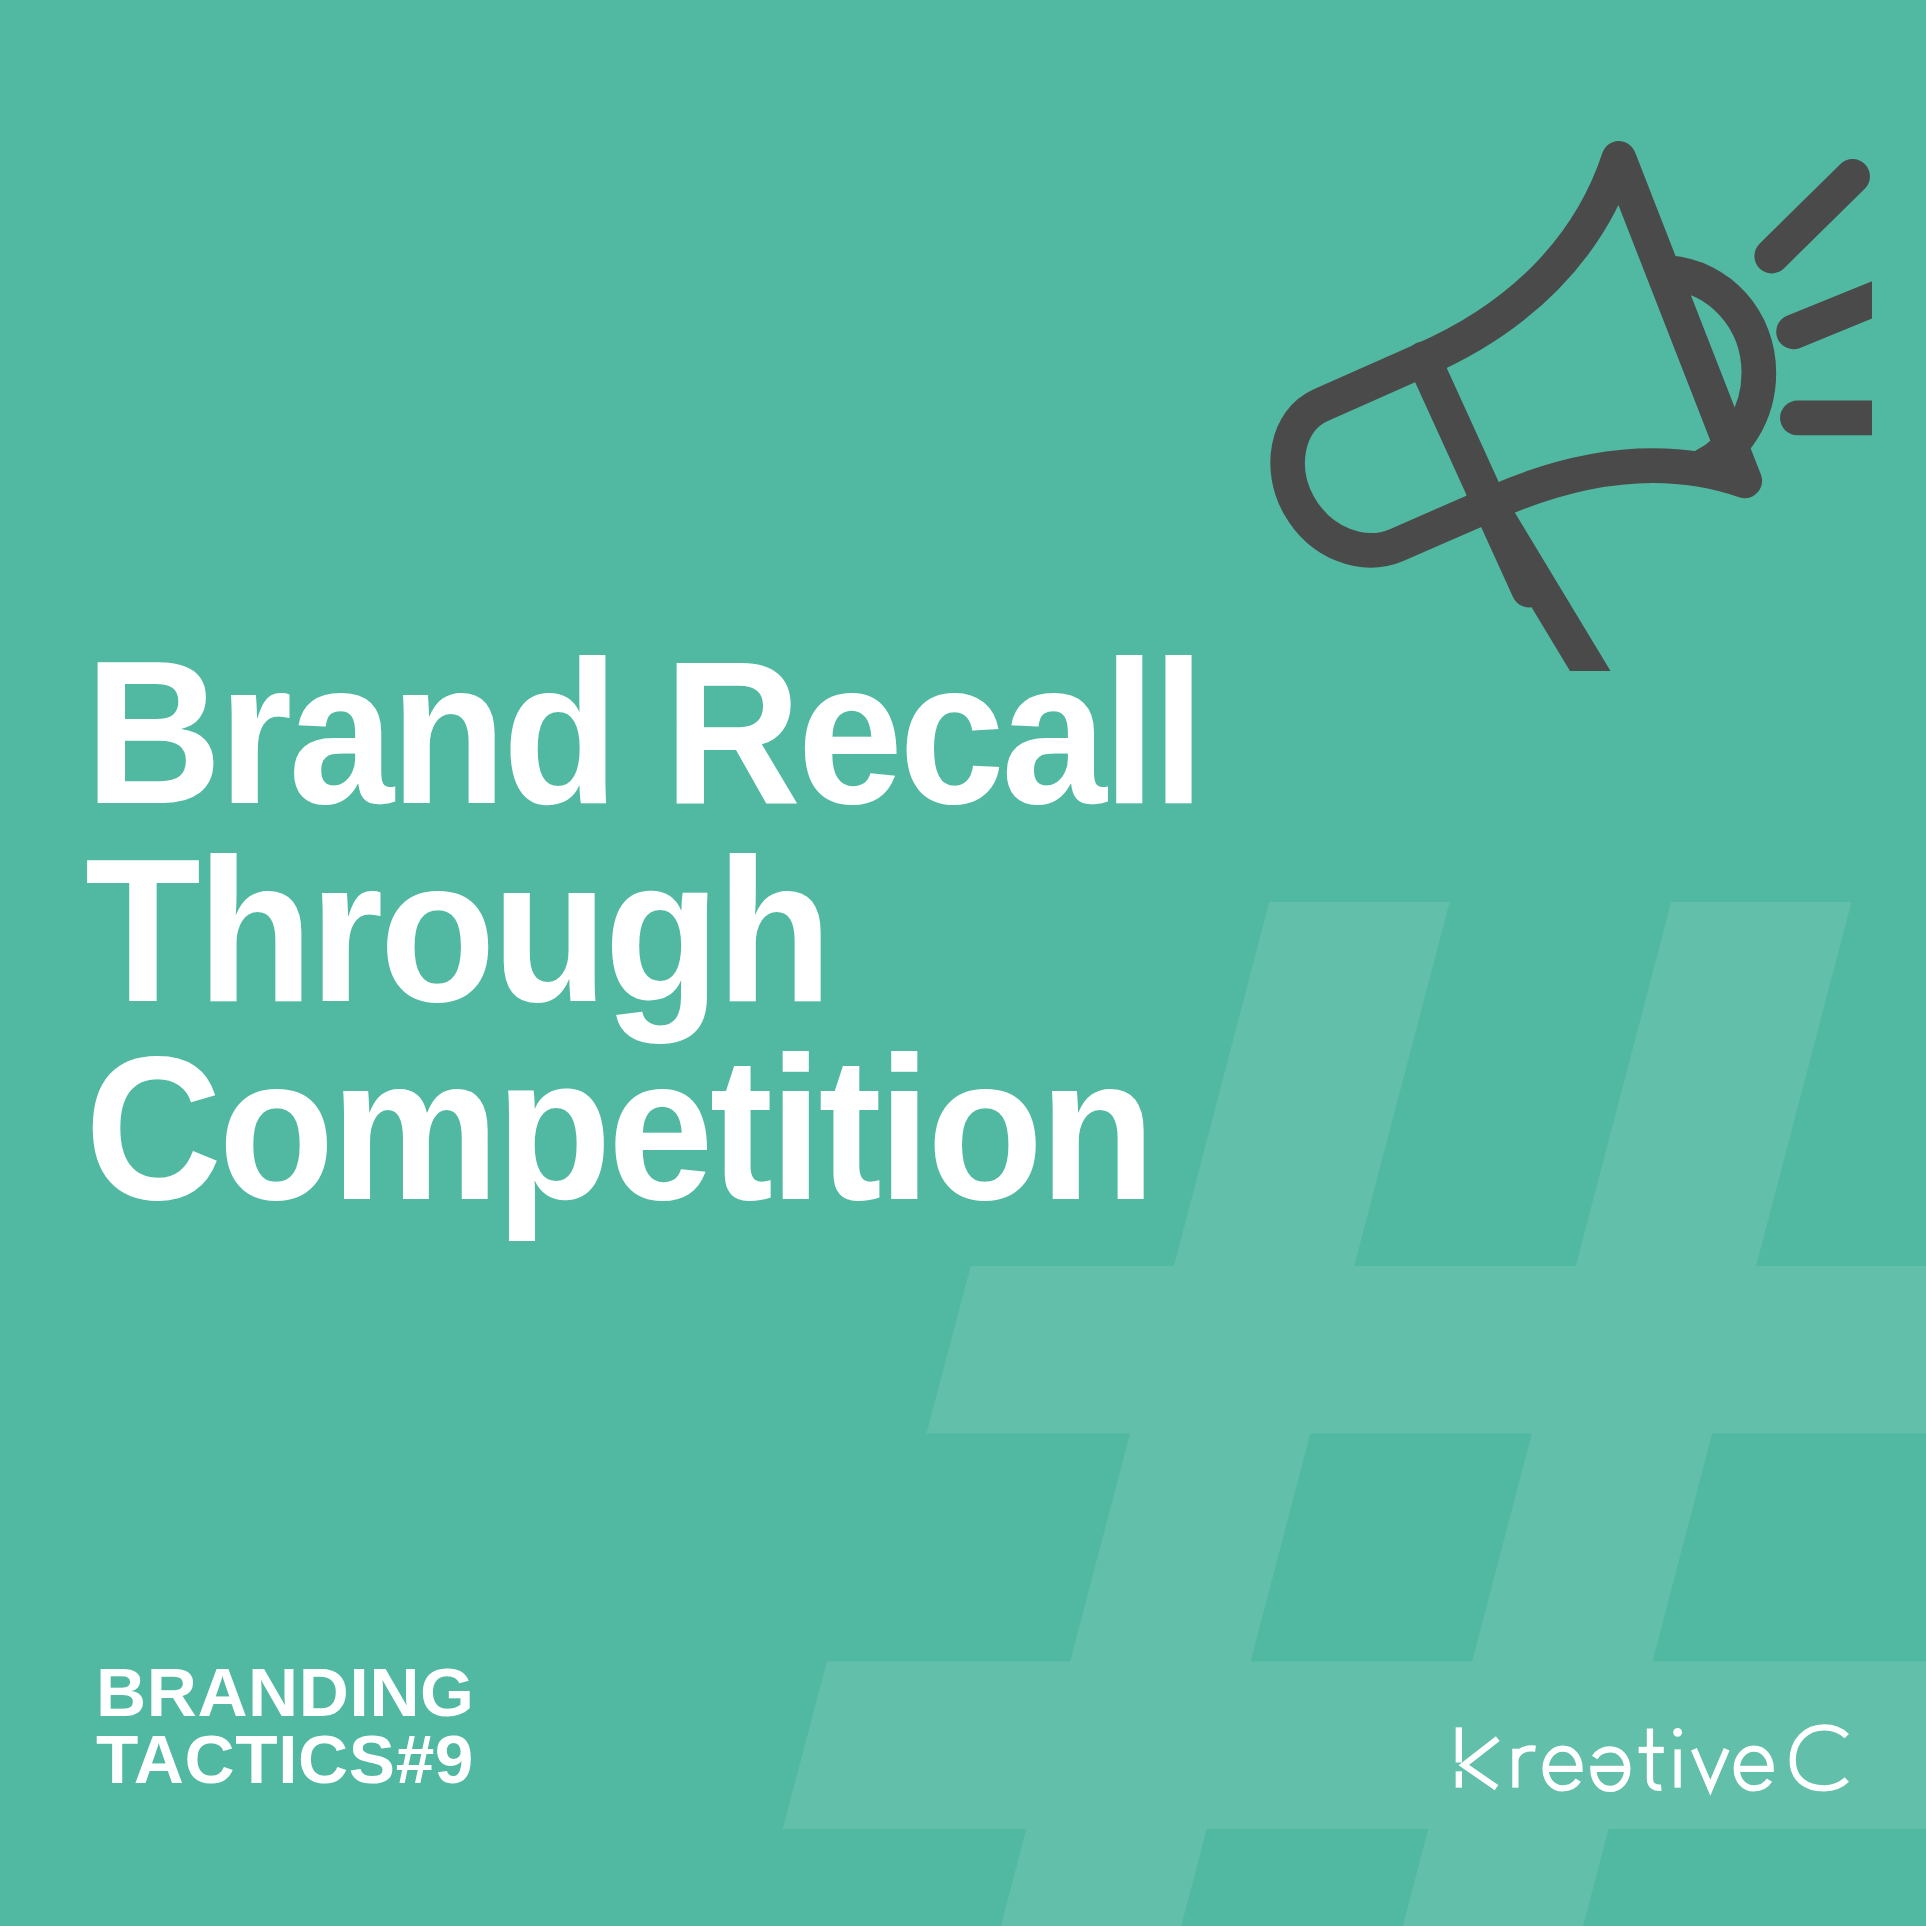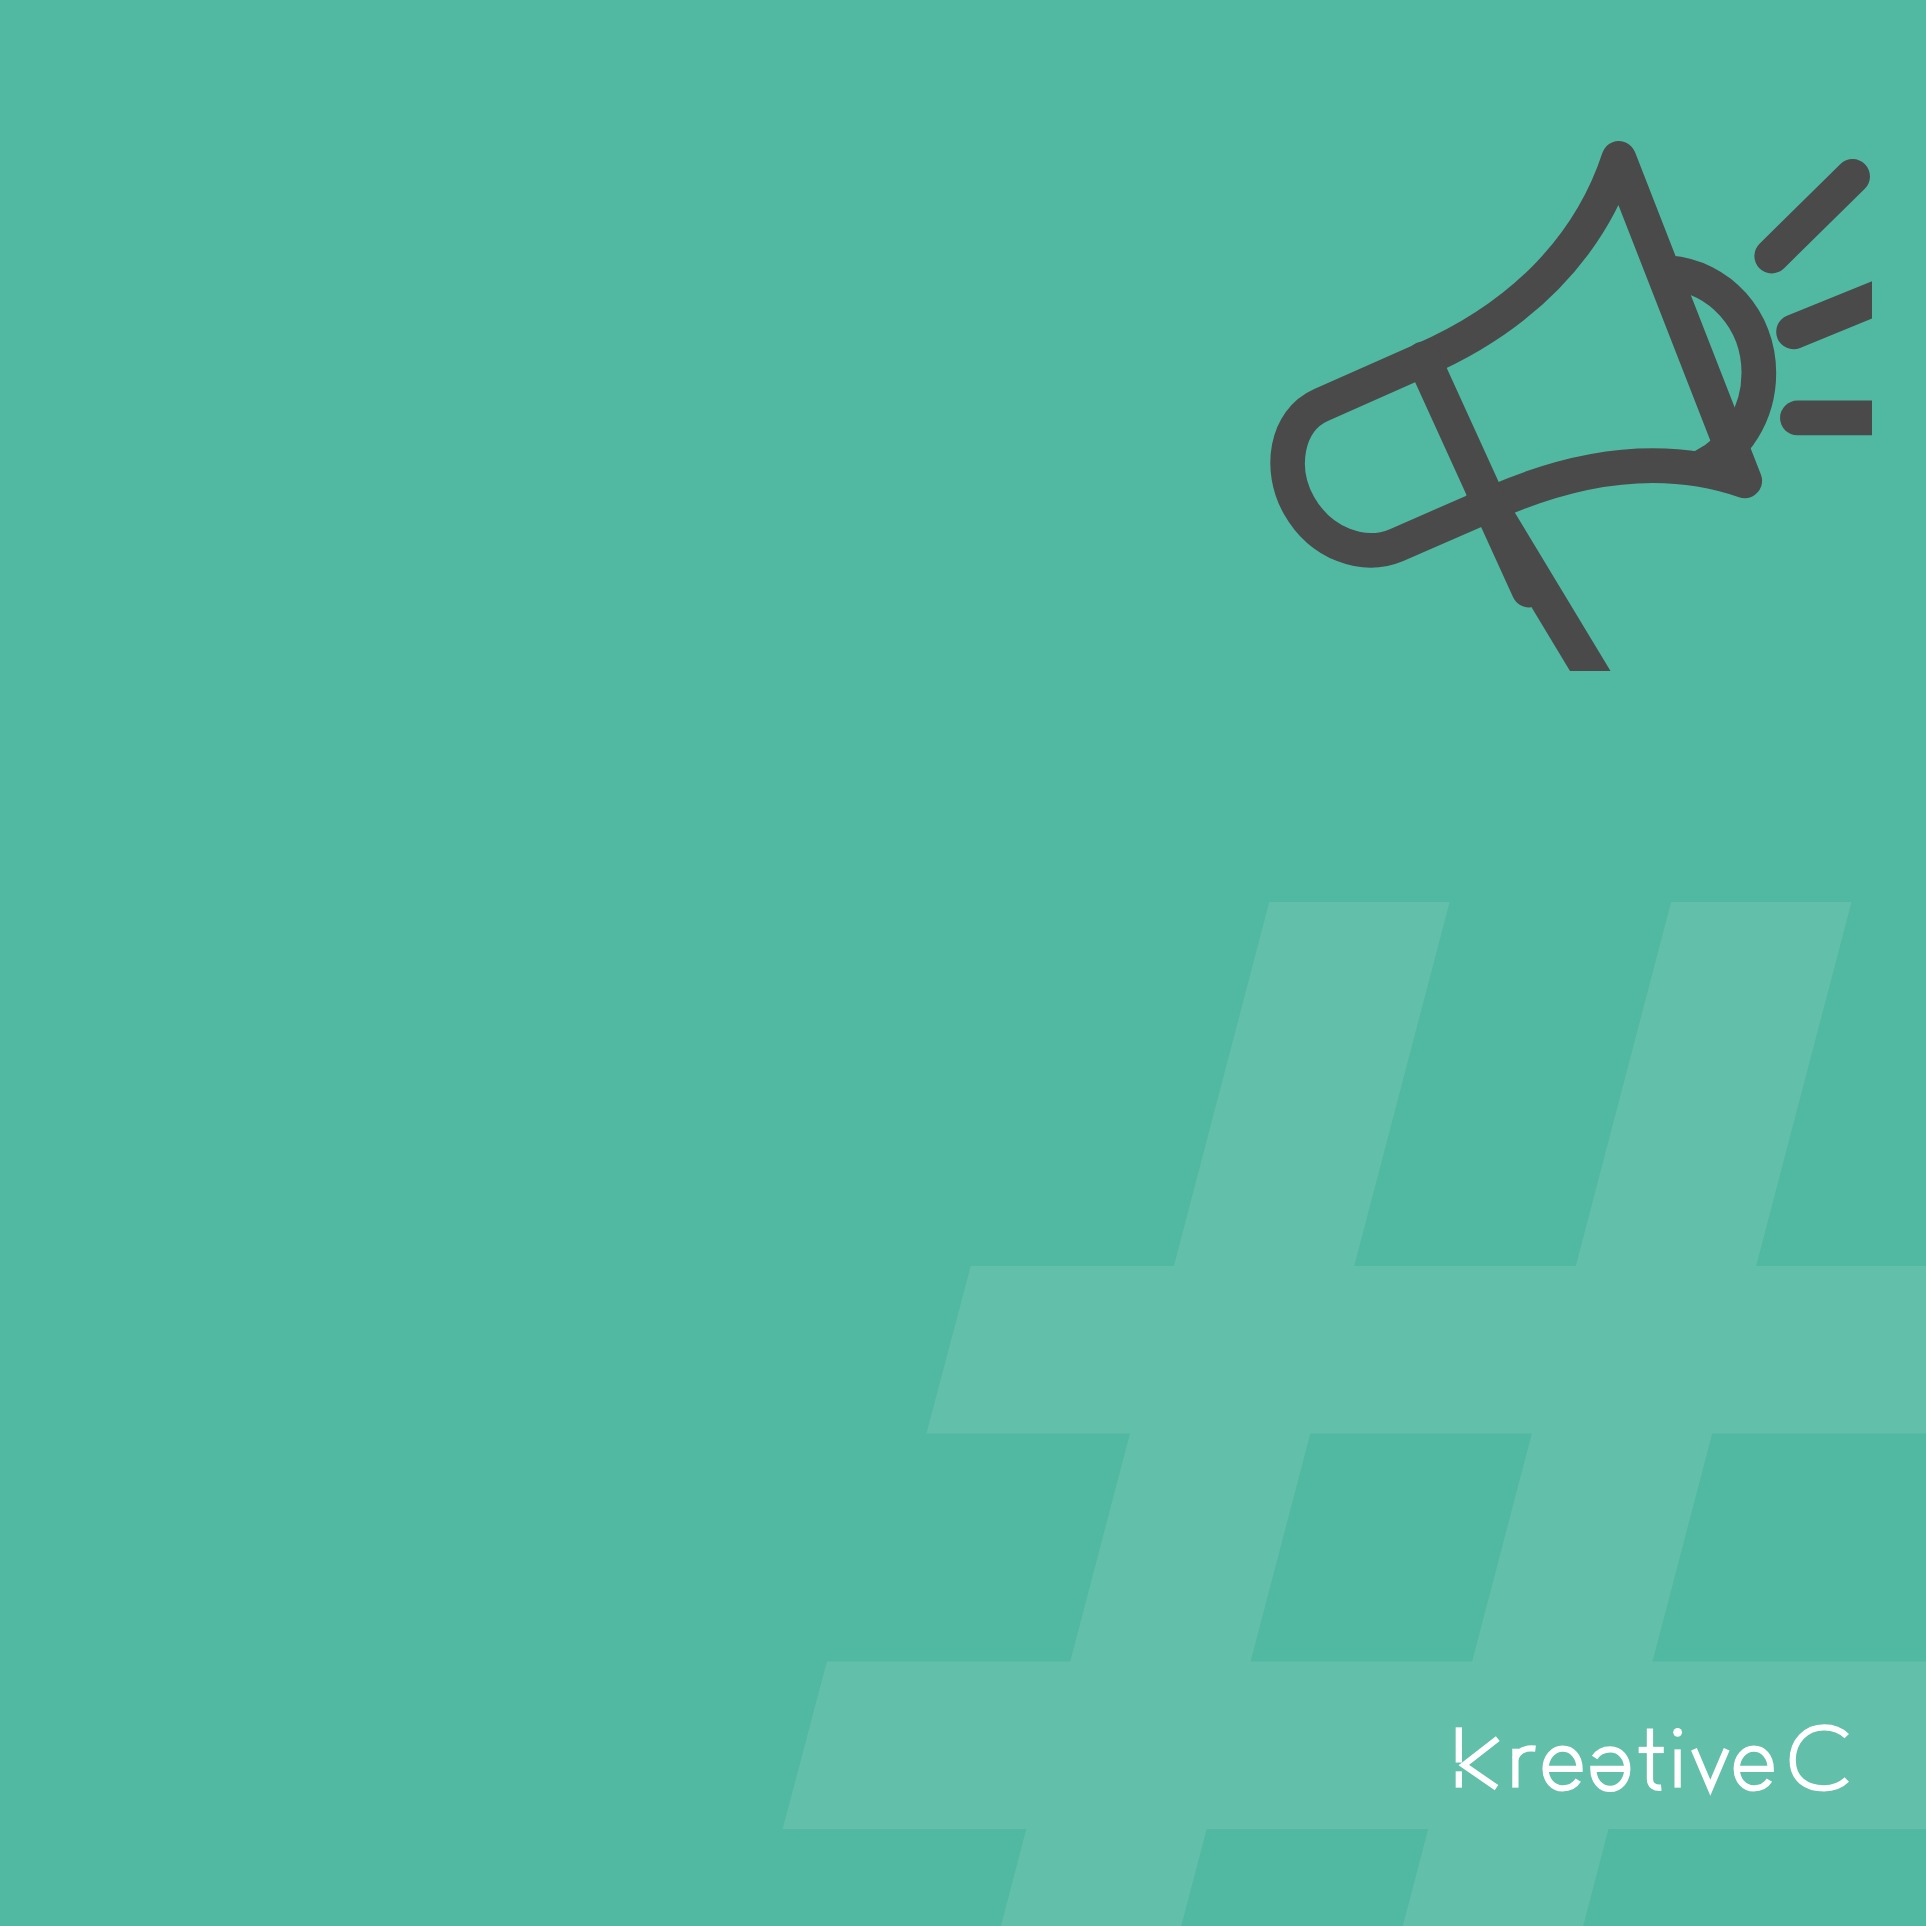--- a/index.html
+++ b/index.html
@@ -127,21 +127,30 @@
       <path d="M 312 115
                C 352 118 382 152 382 193
                C 382 225 364 253 338 266"></path>
 
       <path d="M 455 40 L 392 102"></path>
       <path d="M 490 128 L 409 161"></path>
       <path d="M 502 228 L 412 228"></path>
     </g>
   </svg>
 
-
+  <div class="headline">
+    <span class="line nosel">Brand Recall</span>
+    <span class="line nosel">Through</span>
+    <span class="line nosel">Competition</span>
+  </div>
+
+  <div class="kicker">
+    <span class="kline nosel">BRANDING</span>
+    <span class="kline nosel">TACTICS#9</span>
+  </div>
 
   <div class="brand">
     <svg class="brand-wordmark nosel" viewBox="0 0 640 132" aria-hidden="true">
       <g fill="none" stroke="#ffffff" stroke-width="10" stroke-linecap="butt" stroke-linejoin="miter">
 
         <path d="M 14 18 L 14 74"></path>
         <path d="M 14 88 L 14 114"></path>
         <path d="M 76 36 L 22 78 L 74 114"></path>
 
         <path d="M 104 52 L 104 114"></path>

